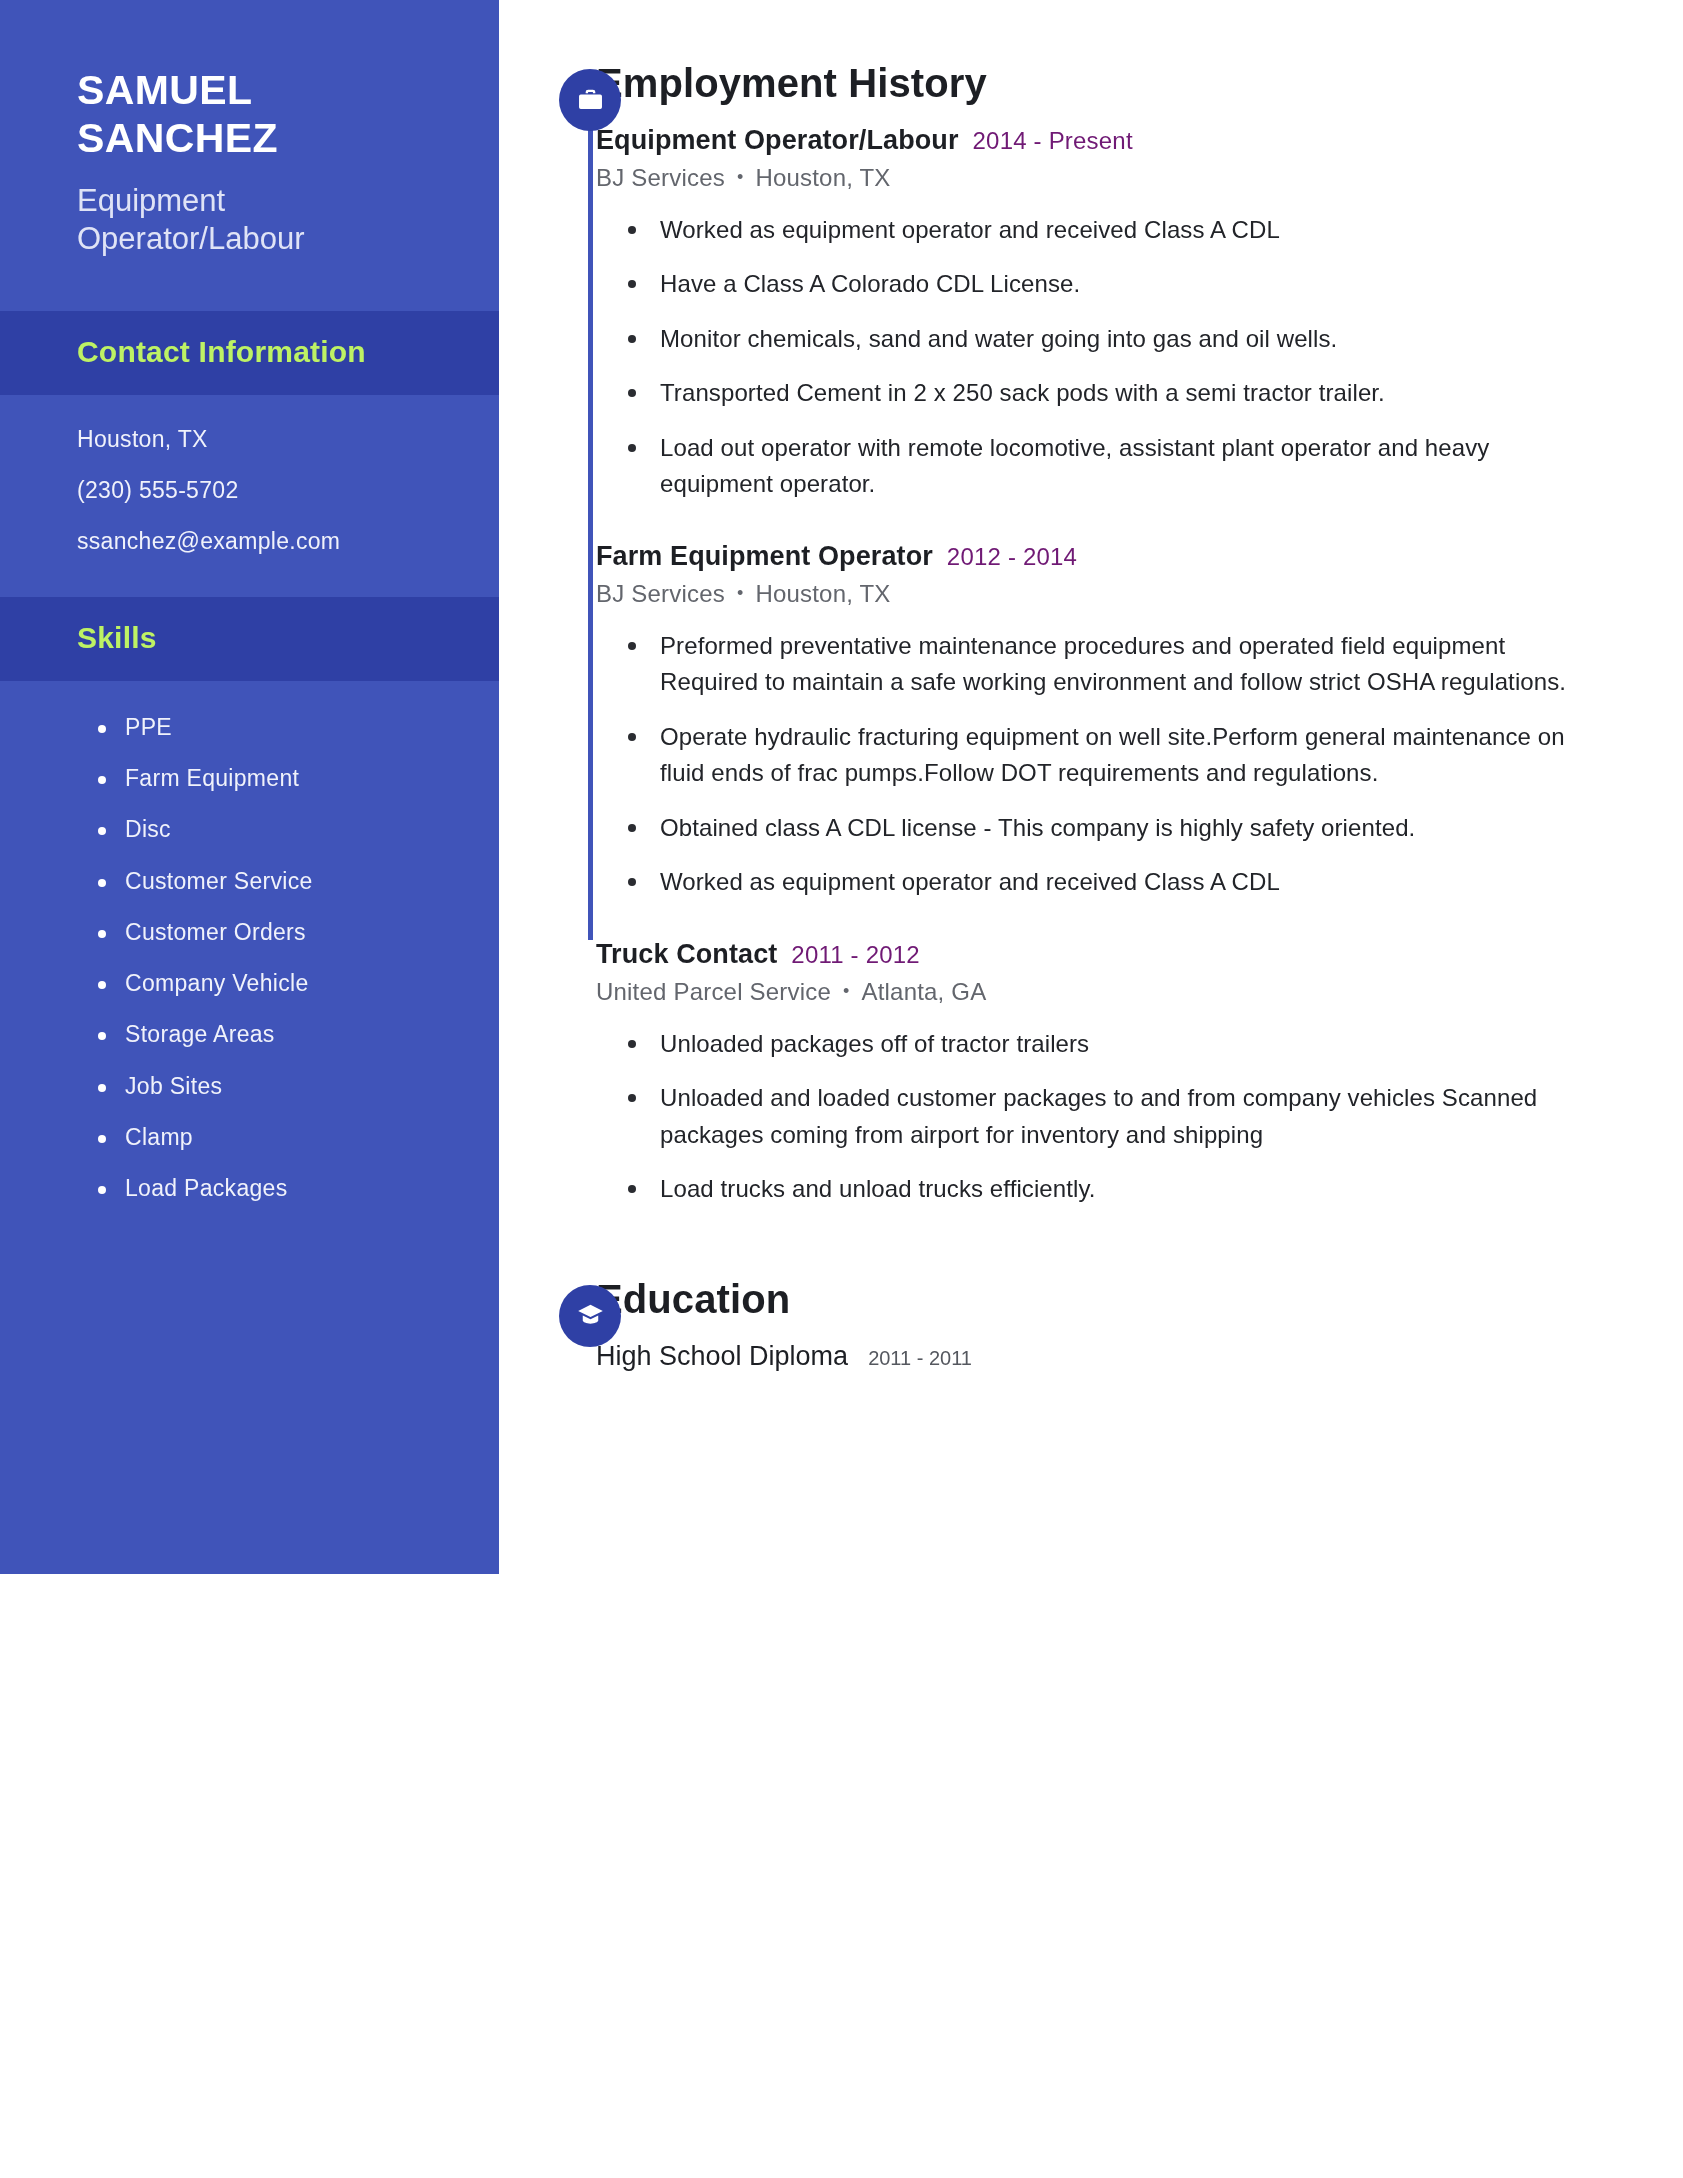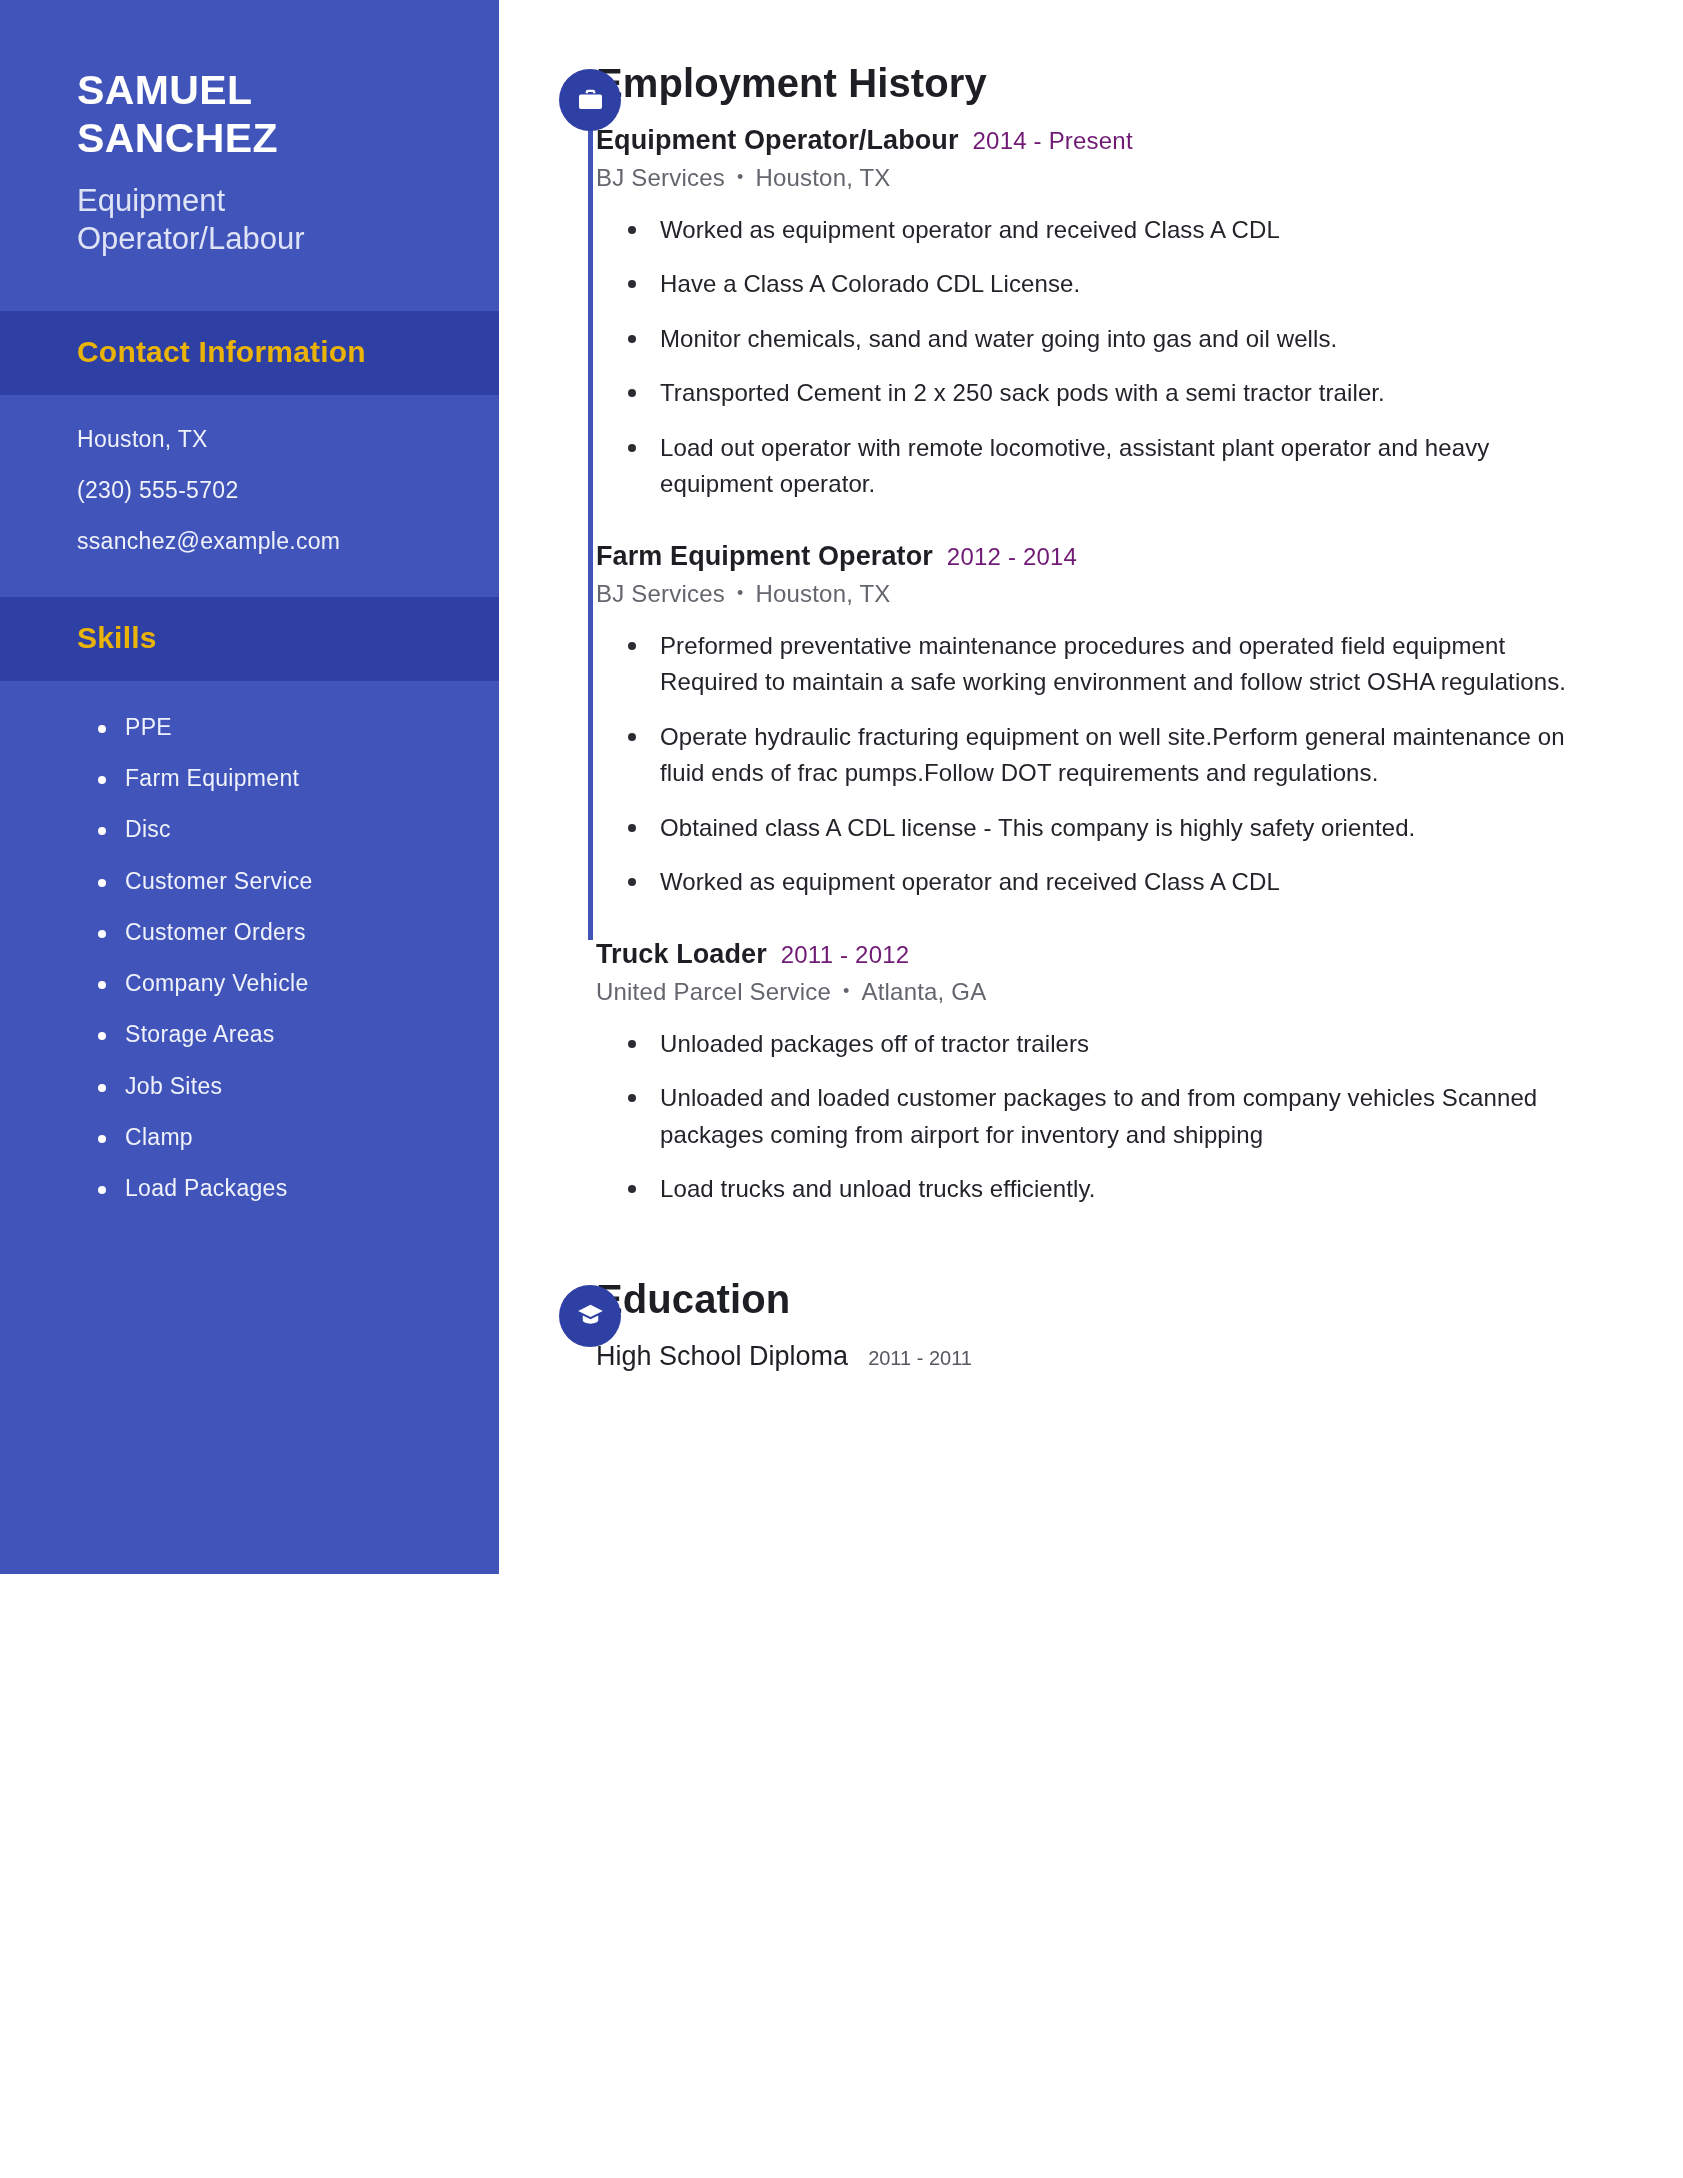--- a/index.html
+++ b/index.html
@@ -52,21 +52,21 @@
 
   .section-band {
     background: #2f40a5;
     padding: 24px 77px 26px 77px;
   }
 
   .section-band h2 {
     font-size: 30px;
     font-weight: bold;
     letter-spacing: 0.2px;
-    color: #eab308;
+    color: #bef264;
   }
 
   .contact-list {
     padding: 32px 69px 42px 77px;
   }
 
   .contact-list .line {
     font-size: 23px;
     line-height: 1.1;
     color: #f0f2fb;
@@ -302,21 +302,21 @@
         <ul class="bullets">
           <li>Preformed preventative maintenance procedures and operated field equipment Required to maintain a safe working environment and follow strict OSHA regulations.</li>
           <li>Operate hydraulic fracturing equipment on well site.Perform general maintenance on fluid ends of frac pumps.Follow DOT requirements and regulations.</li>
           <li>Obtained class A CDL license - This company is highly safety oriented.</li>
           <li>Worked as equipment operator and received Class A CDL</li>
         </ul>
       </div>
 
       <div class="entry">
         <div class="entry-head">
-          <span class="entry-role">Truck Loader</span>
+          <span class="entry-role">Truck Contact</span>
           <span class="entry-dates">2011 - 2012</span>
         </div>
         <div class="entry-meta">
           <span>United Parcel Service</span><span class="sep">•</span><span>Atlanta, GA</span>
         </div>
         <ul class="bullets">
           <li>Unloaded packages off of tractor trailers</li>
           <li>Unloaded and loaded customer packages to and from company vehicles Scanned packages coming from airport for inventory and shipping</li>
           <li>Load trucks and unload trucks efficiently.</li>
         </ul>

